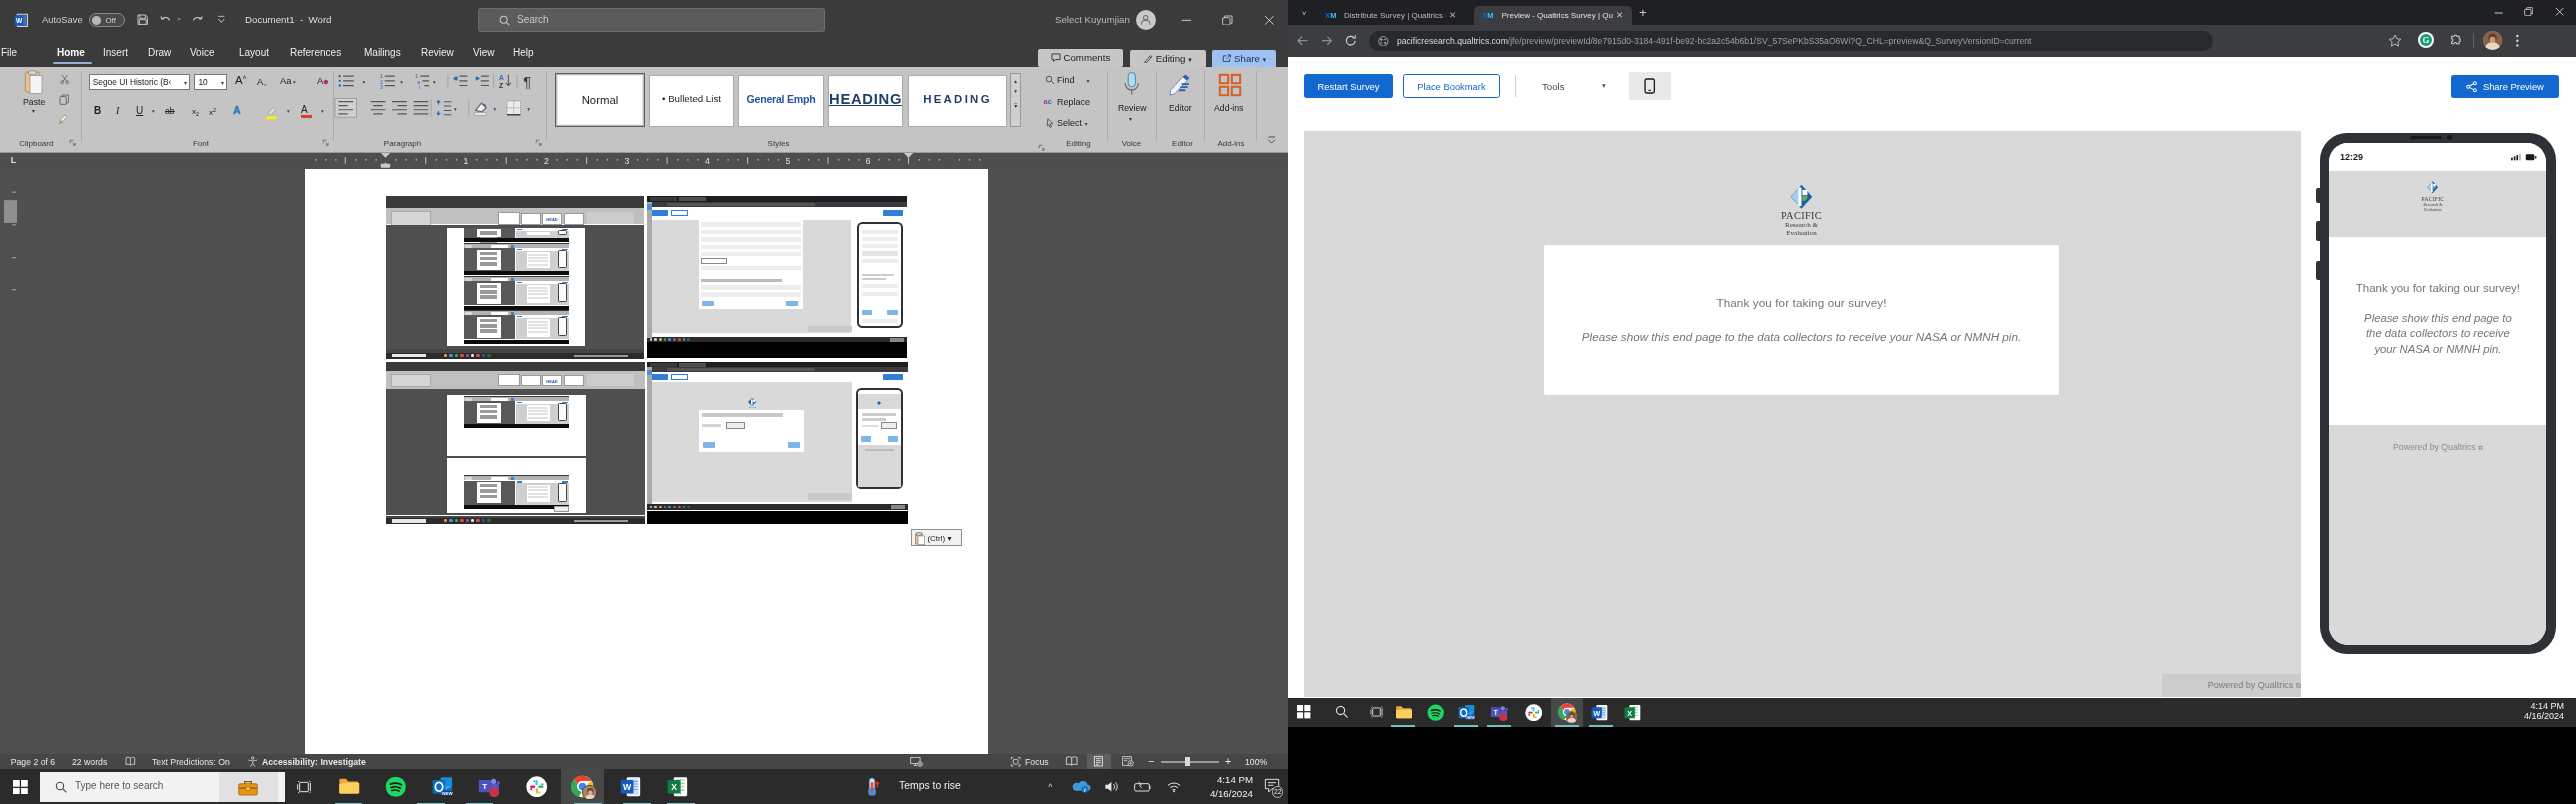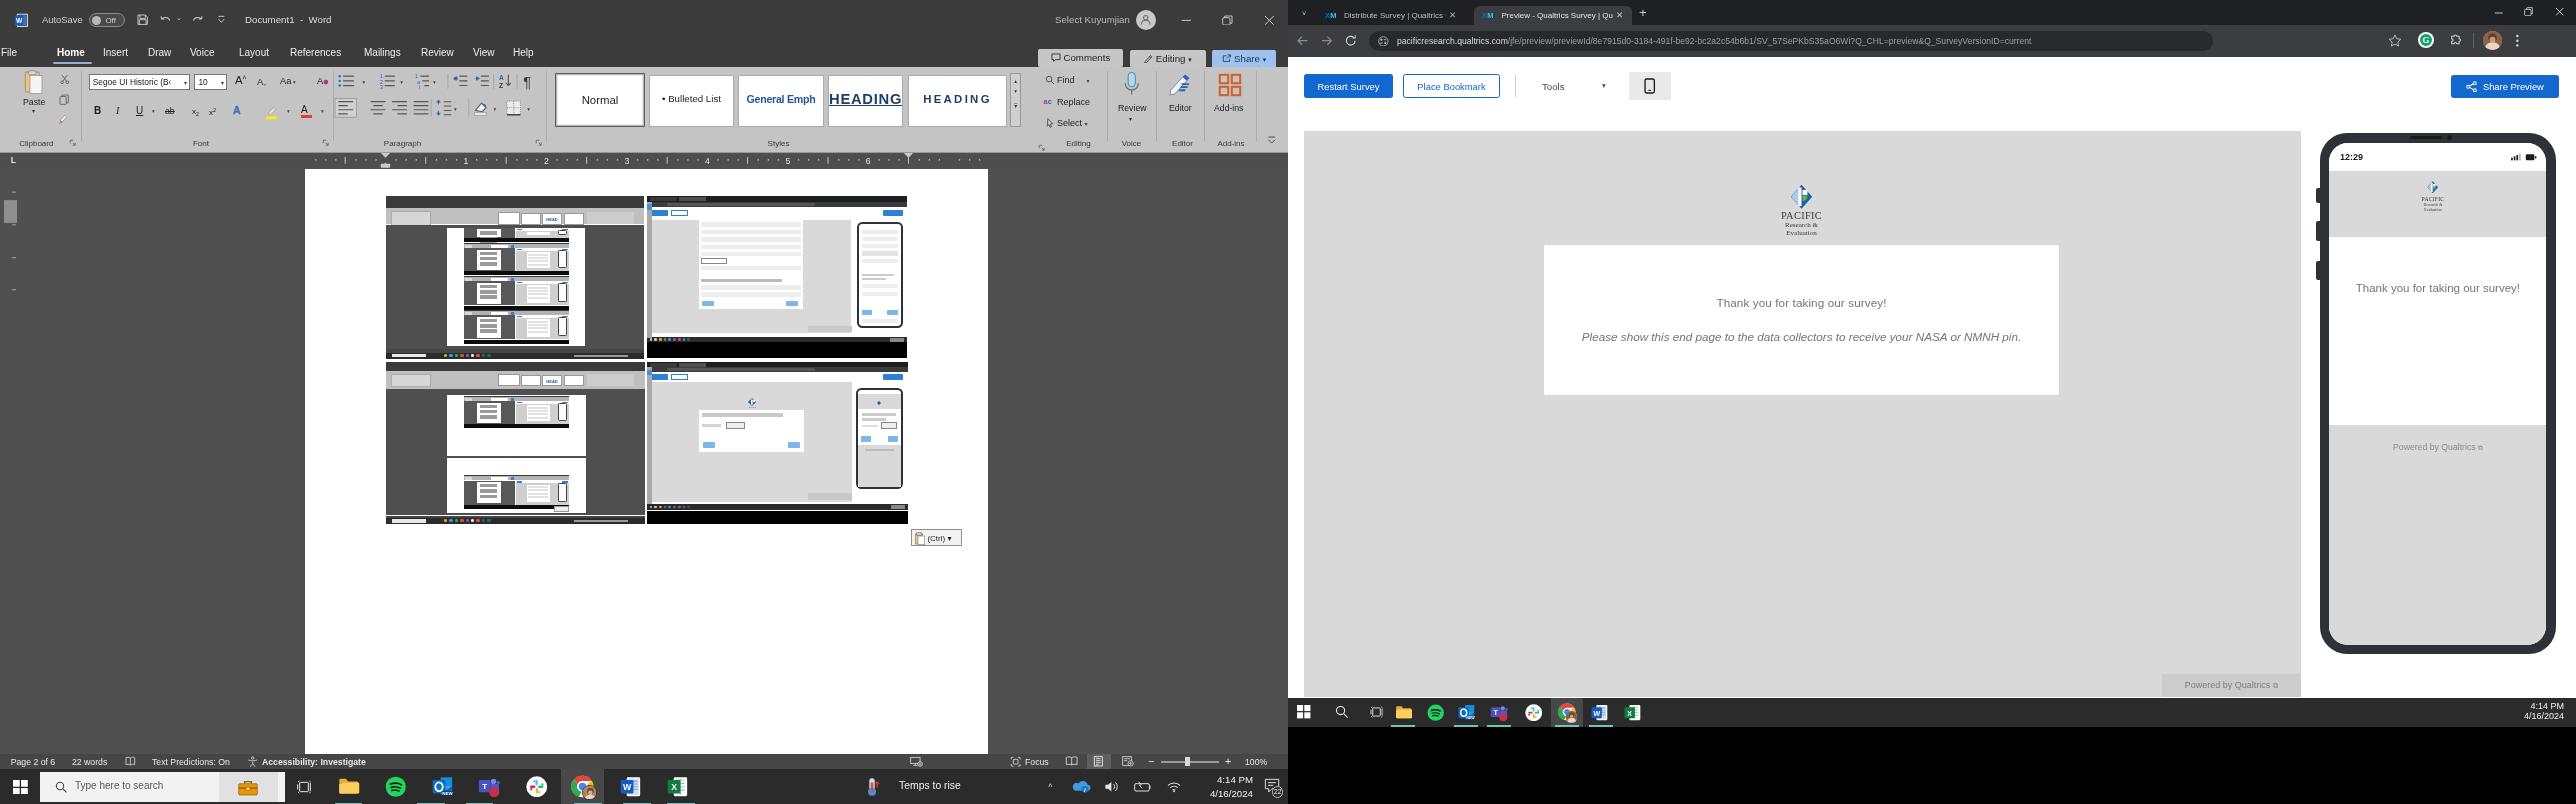--- a/index.html
+++ b/index.html
@@ -176,20 +176,27 @@
           <path d="M4 6 c2-3 10-4 12 2 m-12-2 l-1-4 m1 4 l4 0" transform="translate(0,3)"></path>
         </svg>
       <div class="abs ttxt" style="left:176px;top:13.4px;font-size:7.4px">⌄</div>
       <svg class="abs" style="left:190px;top:13.4px" width="14.8" height="13.4" viewBox="0 0 22 20" fill="none" stroke="#cfcfcf" stroke-width="1.6">
           <path d="M17 6 c-2-3-10-4-12 2 m12-2 l1-4 m-1 4 l-4 0" transform="translate(0,3)"></path>
         </svg>
       <svg class="abs" style="left:217px;top:14.8px" width="8.7" height="8.7" viewBox="0 0 13 13" fill="none" stroke="#cfcfcf" stroke-width="1.3">
           <path d="M2 2 h9 M2 6 l4.5 5 4.5-5"></path>
         </svg>
       <div class="abs ttxt" style="left:245px;top:14px;font-size:9.7px;color:#dedede">Document1&nbsp;&nbsp;-&nbsp;&nbsp;Word</div>
+      <div class="abs" style="left:478px;top:8px;width:347px;height:24px;background:#5b5b5b;border:0.7px solid #6d6d6d;border-radius:2.7px">
+        <svg class="abs" style="left:20px;top:6px" width="11.4" height="11.4" viewBox="0 0 17 17" fill="none" stroke="#c9c9c9" stroke-width="1.5">
+            <circle cx="7" cy="7" r="5.2"></circle>
+            <path d="M11 11 L15.5 15.5"></path>
+          </svg>
+        <div class="abs" style="left:38px;top:5.4px;color:#c9c9c9;font-size:10px">Search</div>
+      </div>
       <div class="abs ttxt" style="left:1055px;top:14px;font-size:9.7px;color:#b9b9b9">Select Kuyumjian</div>
       <div class="abs" style="left:1136px;top:10px;width:20px;height:20px;border-radius:50%;background:#c9c9c9">
         <svg class="abs" style="left:3.4px;top:3.4px" width="13.4" height="13.4" viewBox="0 0 20 20" fill="none" stroke="#6c6c6c" stroke-width="1.5">
             <circle cx="10" cy="7" r="3.2"></circle>
             <path d="M3.5 17.5 c0-4 3-6.5 6.5-6.5 s6.5 2.5 6.5 6.5"></path>
           </svg>
       </div>
       <svg class="abs" style="left:1181px;top:14.8px" width="10.7" height="10.7" viewBox="0 0 16 16" stroke="#d5d5d5" stroke-width="1.4">
           <path d="M1 8 h14"></path>
         </svg>
@@ -1030,21 +1037,21 @@
           </svg>
         <div class="abs" style="left:444px;top:79px;width:107px;text-align:center;color:#3b3b3b;font-family:'Liberation Serif',serif">
           <div style="font-size:10.4px;letter-spacing:0.3px">PACIFIC</div>
           <div style="font-size:7px;margin-top:0px">Research &amp;</div>
           <div style="font-size:7px">Evaluation</div>
         </div>
         <div class="abs" style="left:240px;top:114px;width:515px;height:150px;background:#fff;border-radius:2px">
           <div style="margin-top:51px;text-align:center;color:#757575;font-size:11.7px;letter-spacing:0.1px">Thank you for taking our survey!</div>
           <div style="margin-top:21px;text-align:center;color:#757575;font-size:11.7px;font-style:italic">Please show this end page to the data collectors to receive your NASA or NMNH pin.</div>
         </div>
-        <div class="abs" style="left:858px;top:543px;width:139px;height:23px;background:#cccccc;color:#7d7d7d;font-size:9px;text-align:center;line-height:23px">Powered by Qualtrics <span style="font-size:7.4px">⧉</span></div>
+        <div class="abs" style="left:858px;top:543px;width:139px;height:23px;background:#cccccc;color:#7d7d7d;font-size:9px;text-align:right;line-height:23px">Powered by Qualtrics <span style="font-size:7.4px">⧉</span></div>
       </div>
 
       <div class="abs" style="left:1028px;top:73px;width:240px;height:525px">
         <div class="abs" style="left:4px;top:3.4px;width:236px;height:521px;background:#2e3236;border-radius:27px"></div>
         <div class="abs" style="left:0px;top:58px;width:5.4px;height:14.8px;background:#2e3236;border-radius:2px 0 0 2px"></div>
         <div class="abs" style="left:0px;top:91px;width:5.4px;height:19.5px;background:#2e3236;border-radius:2px 0 0 2px"></div>
         <div class="abs" style="left:0px;top:131px;width:5.4px;height:19px;background:#2e3236;border-radius:2px 0 0 2px"></div>
         <div class="abs" style="left:13.4px;top:12.7px;width:217px;height:502px;background:#fff;border-radius:19px;overflow:hidden">
           <div class="abs" style="left:0;top:0;width:217px;height:28px;background:#fff">
             <div class="abs" style="left:10.7px;top:9.4px;font-size:9px;font-weight:bold;color:#1a1a1a">12:29</div>
@@ -1064,20 +1071,21 @@
                 <use href="#i-pre"></use>
               </svg>
             <div class="abs" style="left:50px;top:25px;width:107px;text-align:center;color:#3b3b3b;font-family:'Liberation Serif',serif">
               <div style="font-size:5.7px;letter-spacing:0.2px">PACIFIC</div>
               <div style="font-size:4px">Research &amp;</div>
               <div style="font-size:4px">Evaluation</div>
             </div>
           </div>
           <div class="abs" style="left:0;top:95px;width:217px;height:188px;background:#fff">
             <div style="margin-top:44px;text-align:center;color:#757575;font-size:11.5px">Thank you for taking our survey!</div>
+            <div style="margin-top:17.4px;text-align:center;color:#757575;font-size:11.3px;font-style:italic;line-height:15.4px">Please show this end page to<br>the data collectors to receive<br>your NASA or NMNH pin.</div>
           </div>
           <div class="abs" style="left:0;top:282px;width:217px;height:220px;background:#d9d9d9">
             <div style="margin-top:17px;text-align:center;color:#8b8b8b;font-size:8.7px">Powered by Qualtrics <span style="font-size:6.7px">⧉</span></div>
           </div>
         </div>
         <div class="abs" style="left:94px;top:6px;width:32px;height:3.4px;background:#17191b;border-radius:2px"></div>
         <div class="abs" style="left:131px;top:5.4px;width:4.7px;height:4.7px;border-radius:50%;background:#17191b"></div>
       </div>
     </div>
   </div>

